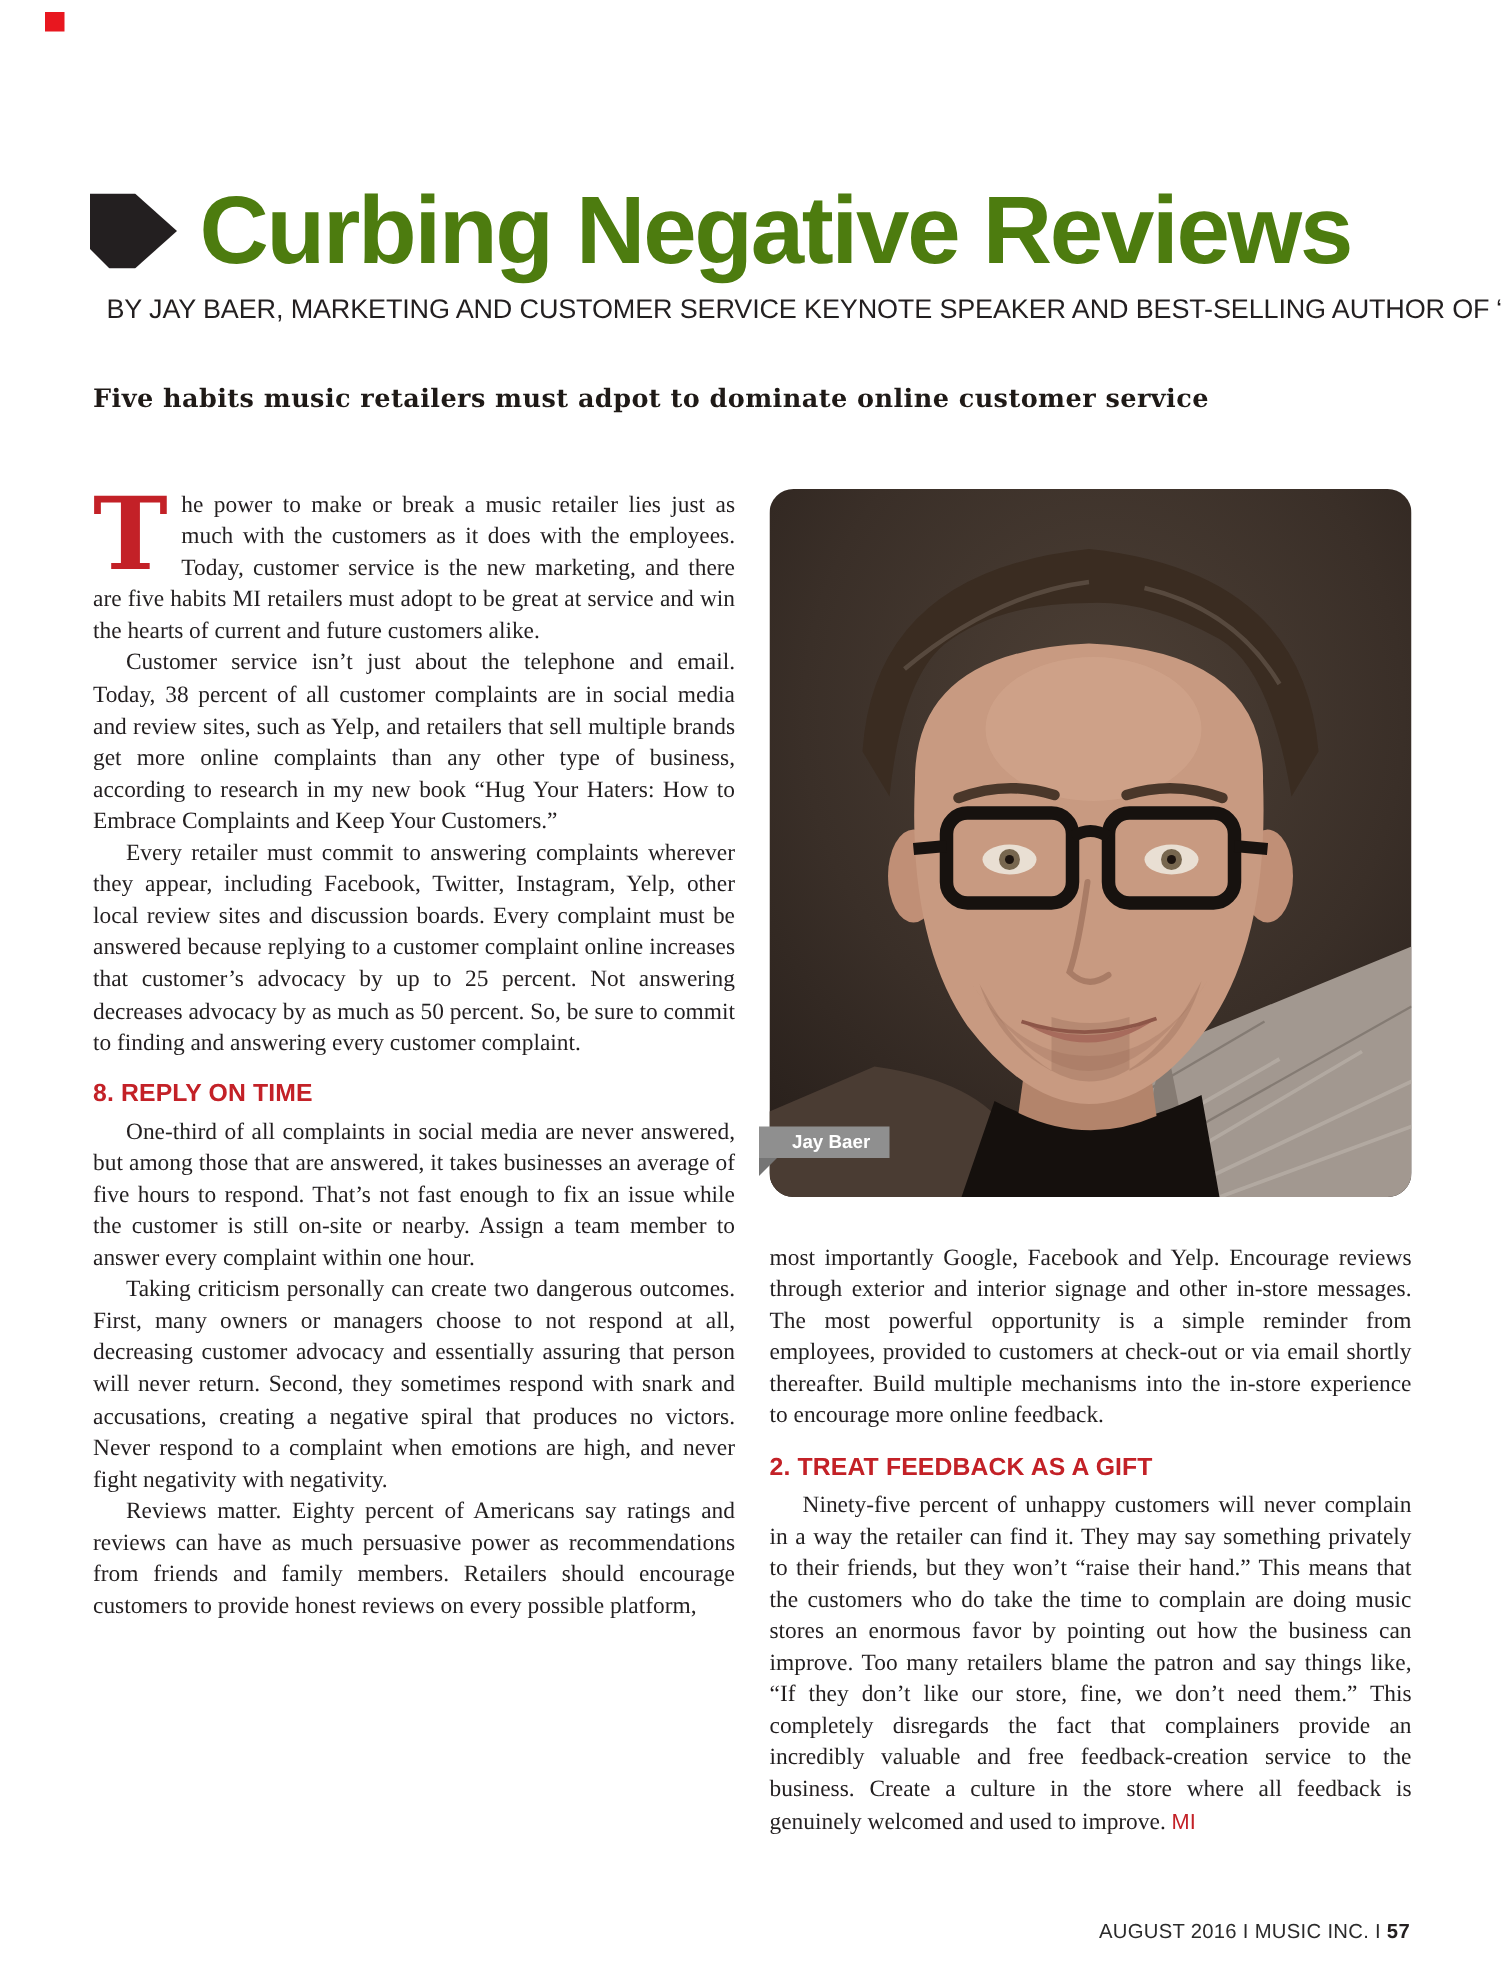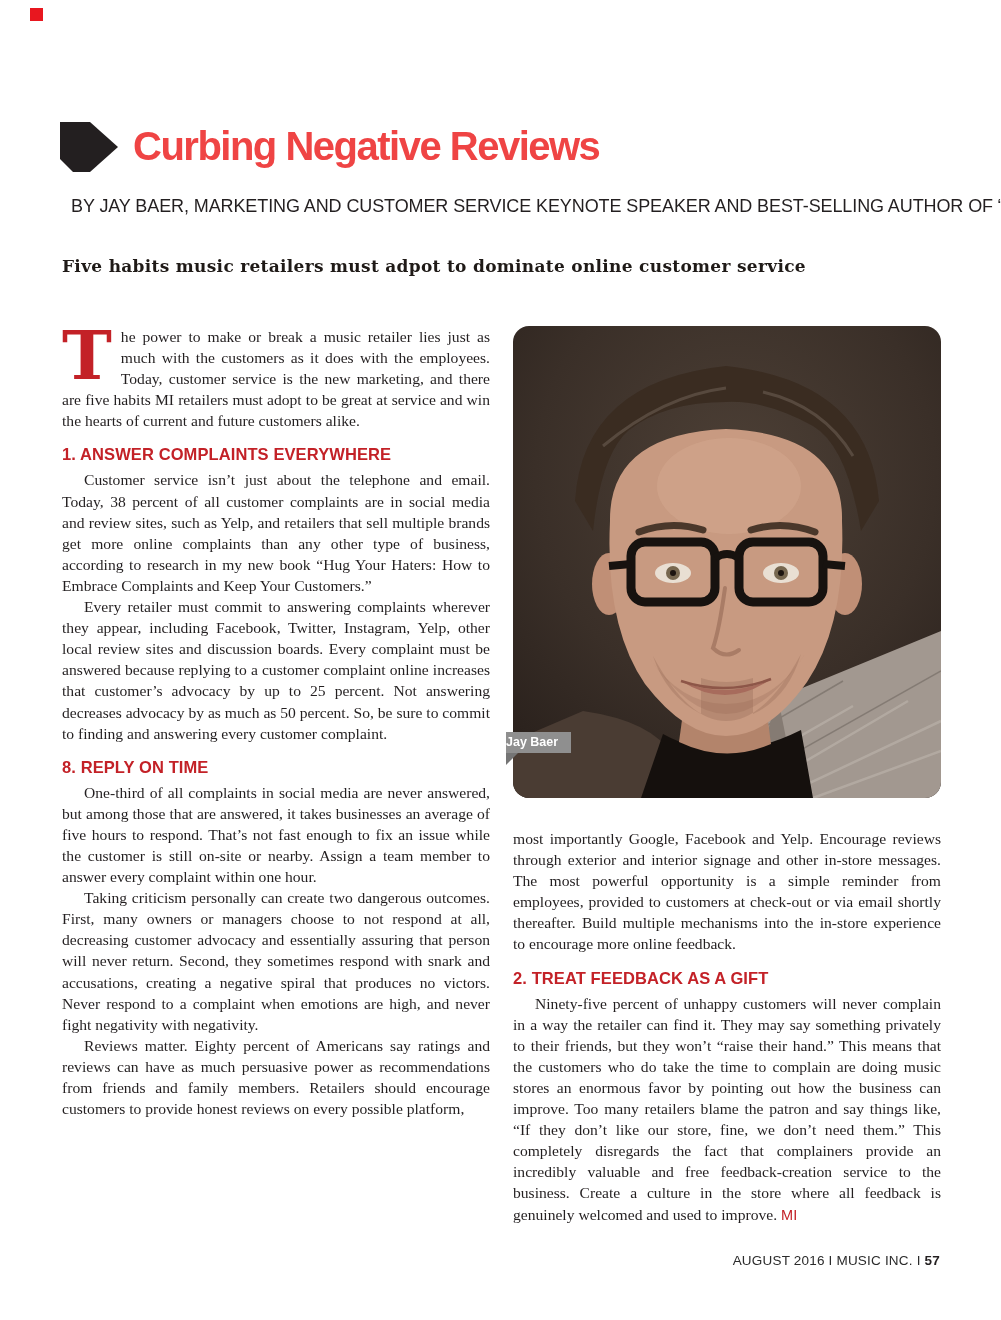--- a/index.html
+++ b/index.html
@@ -4,21 +4,21 @@
 <style>
   html,body{margin:0;padding:0;background:#fff;}
   .page{position:relative;width:1001px;height:1320px;background:#ffffff;overflow:hidden;
         font-family:"Liberation Serif",serif;color:#231f20;}
   .corner-marker{position:absolute;left:30px;top:8px;width:13px;height:13px;background:#e8171f;}
 
   
   .title-row{position:absolute;left:60px;top:116px;width:881px;display:flex;align-items:center;}
   .arrow-icon{flex:0 0 auto;margin-right:15px;margin-top:6px;}
   h1.title{margin:0;font-family:"Liberation Sans",sans-serif;font-weight:bold;
-           font-size:40px;letter-spacing:-1.5px;color:#ef4444;white-space:nowrap;}
+           font-size:64px;letter-spacing:-1.5px;color:#4d7c0f;white-space:nowrap;}
   .byline-row{position:absolute;left:62px;top:196px;width:881px;display:flex;align-items:center;}
   .double-rule{flex:1 1 auto;height:7px;border-top:2.5px solid #231f20;border-bottom:2.5px solid #231f20;margin-right:9px;}
   .byline{flex:0 0 auto;font-family:Liberation Sans, sans-serif;font-size:18px;
           letter-spacing:-0.1px;color:#231f20;white-space:nowrap;}
 
   .subtitle{position:absolute;left:62px;top:256px;width:879px;
             font-family:"DejaVu Serif",serif;font-weight:bold;font-size:17px;
             letter-spacing:0.3px;color:#1f1a17;}
 
   
@@ -29,28 +29,28 @@
   .para b{font-weight:normal;}
   .sec-heading{margin:14px 0 5px 0;font-family:"Liberation Sans",sans-serif;font-weight:bold;
                font-size:16.5px;letter-spacing:0.1px;color:#c32127;}
   .dropcap{float:left;color:#c32127;font-family:"DejaVu Serif",serif;font-weight:bold;
            font-size:67px;line-height:50px;padding:5px 9px 0 0;}
   .runred{color:#c32127;font-family:"Liberation Sans",sans-serif;font-weight:normal;font-size:14.5px;}
 
   
   .photo{position:relative;width:428px;height:472px;border-radius:16px;overflow:visible;margin-bottom:30px;}
   .photo svg{border-radius:16px;display:block;}
-  .photo-caption{position:absolute;left:-7px;bottom:45px;background:#8f8f8f;color:#ffffff;
+  .photo-caption{position:absolute;left:-7px;bottom:26px;background:#8f8f8f;color:#ffffff;
                  font-family:"Liberation Sans",sans-serif;font-weight:bold;font-size:12.5px;
-                 padding:3px 13px 4px 0;text-align:center;}
+                 padding:3px 13px 4px 22px;text-align:center;}
   .photo-caption::after{content:"";position:absolute;left:0;top:100%;width:0;height:0;
                  border:6px solid transparent;border-top-color:#757575;border-left-color:#757575;}
 
   
-  .footer{position:absolute;right:61px;top:1253px;font-family:"Liberation Sans",sans-serif;
+  .footer{position:absolute;right:61px;top:1280px;font-family:"Liberation Sans",sans-serif;
           font-size:13.5px;letter-spacing:0.2px;color:#2b2b2b;white-space:nowrap;}
   .footer b{font-weight:bold;color:#231f20;}
 </style>
 </head>
 <body>
 
 <div class="page">
 
   <div class="corner-marker"></div>
 
@@ -66,21 +66,20 @@
   <div class="byline-row">
     <div class="double-rule"></div>
     <span class="byline">BY JAY BAER, MARKETING AND CUSTOMER SERVICE KEYNOTE SPEAKER AND BEST-SELLING AUTHOR OF “HUG YOUR HATERS”</span>
   </div>
 
   <div class="subtitle">Five habits music retailers must adpot to dominate online customer service</div>
 
   <div class="columns">
     <div class="col">
         <p class="para"><span class="dropcap">T</span><span>he power to make or break a music retailer lies just as much with the customers as it does with the employees. Today, customer service is the new marketing, and there are five habits MI retailers must adopt to be great at service and win the hearts of current and future customers alike.</span></p>
-        <h3 class="sec-heading">1. ANSWER COMPLAINTS EVERYWHERE</h3>
         <p class="para indent"><span>Customer service isn’t just about the telephone and email. Today, 38 percent of all customer complaints are in social media and review sites, such as Yelp, and retailers that sell multiple brands get more online complaints than any other type of business, according to research in my new book “Hug Your Haters: How to Embrace Complaints and Keep Your Customers.”</span></p>
         <p class="para indent"><span>Every retailer must commit to answering complaints wherever they appear, including Facebook, Twitter, Instagram, Yelp, other local review sites and discussion boards. </span><b>Every complaint must be answered because replying to a customer complaint online increases that customer’s advocacy by up to 25 percent.</b><span> Not answering decreases advocacy by as much as 50 percent. So, be sure to commit to finding and answering every customer complaint.</span></p>
         <h3 class="sec-heading">8. REPLY ON TIME</h3>
         <p class="para indent"><span>One-third of all complaints in social media are never answered, but among those that are answered, it takes businesses an average of five hours to respond. That’s not fast enough to fix an issue while the customer is still on-site or nearby. Assign a team member to answer every complaint within one hour.</span></p>
         <p class="para indent"><span>Taking criticism personally can create two dangerous outcomes. First, many owners or managers choose to not respond at all, decreasing customer advocacy and essentially assuring that person will never return. Second, they sometimes respond with snark and accusations, creating a negative spiral that produces no victors. Never respond to a complaint when emotions are high, and never fight negativity with negativity.</span></p>
         <p class="para indent"><span>Reviews matter. Eighty percent of Americans say ratings and reviews can have as much persuasive power as recommendations from friends and family members. Retailers should encourage customers to provide honest reviews on every possible platform,</span></p>
       </div>
     <div class="col">
       <div class="photo">
         <svg width="428" height="472" viewBox="0 0 428 472">

